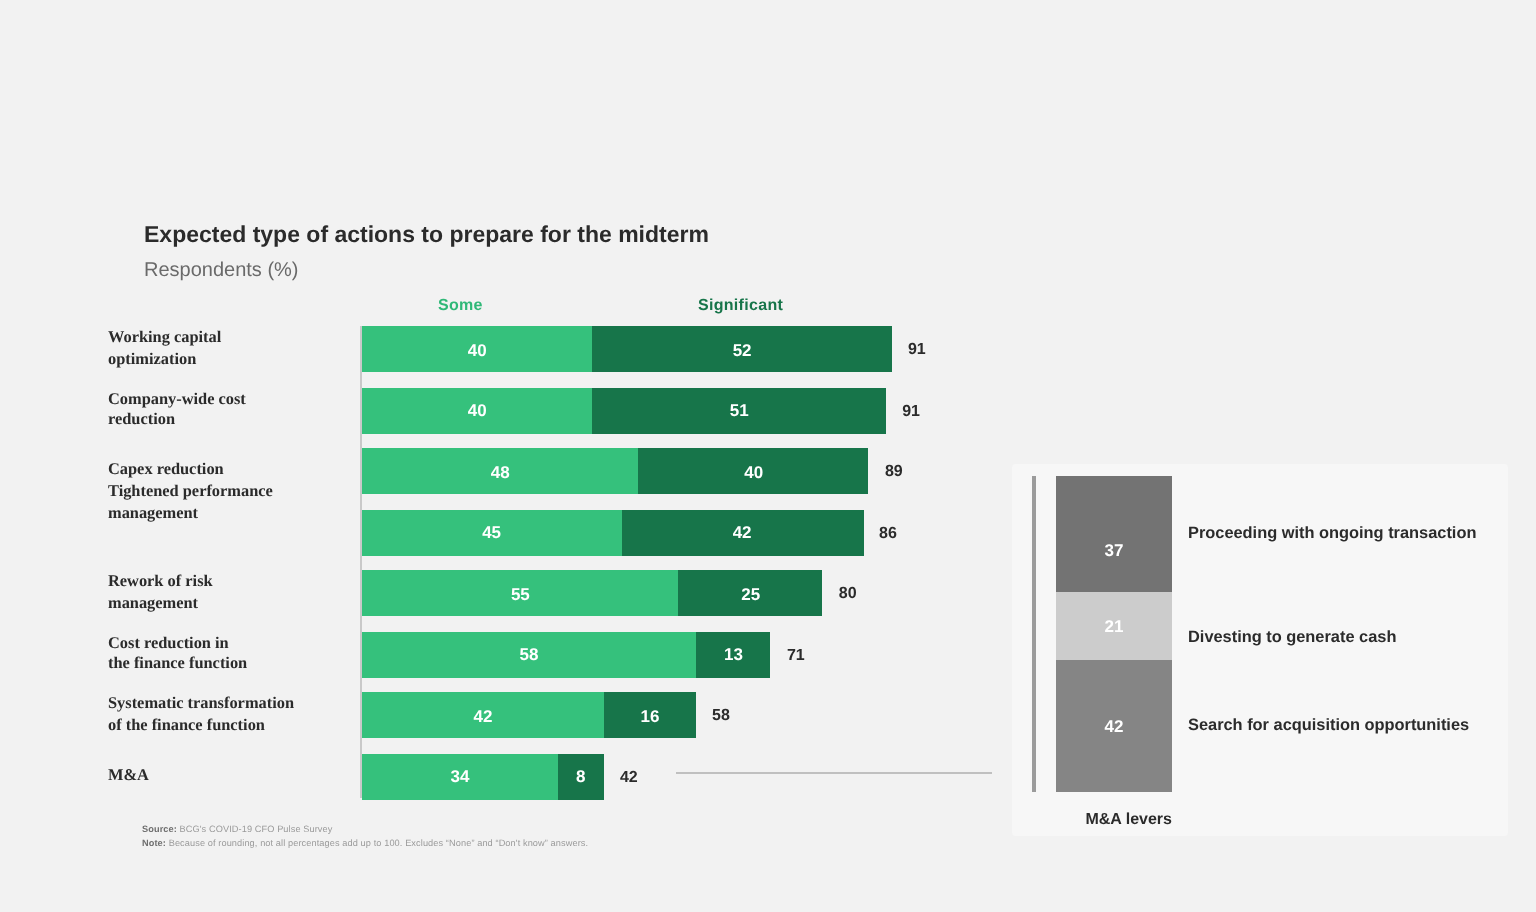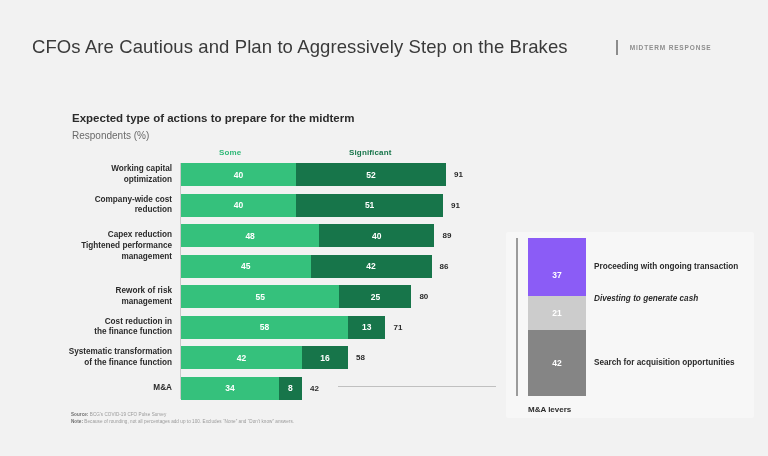--- a/index.html
+++ b/index.html
@@ -133,25 +133,26 @@
     align-items: center;
     font-size: 8px;
     font-weight: 700;
     color: #2b2b2b;
   }
 
   .row-label {
     position: absolute;
     width: 118px;
     left: 54px;
-    text-align: right;
+    text-align: left;
     font-size: 8.2px;
     font-weight: 700;
     line-height: 10.5px;
     color: #2b2b2b;
+    font-family: Liberation Serif, serif;
   }
 
   
   .connector {
     position: absolute;
     left: 338px;
     top: 386px;
     width: 158px;
     height: 1px;
     background: #c0c0c0;
@@ -200,21 +201,21 @@
     font-size: 8.2px;
     font-weight: 700;
     color: #2b2b2b;
     white-space: nowrap;
   }
   .mna-caption {
     position: absolute;
     left: 528px;
     top: 405px;
     width: 58px;
-    text-align: left;
+    text-align: right;
     font-size: 8px;
     font-weight: 700;
     color: #2b2b2b;
   }
 
   
   .notes {
     position: absolute;
     left: 71px;
     top: 412px;
@@ -223,27 +224,20 @@
     color: #9a9a9a;
     letter-spacing: 0.05px;
   }
   .notes b { color: #6f6f6f; font-weight: 700; }
 </style>
 </head>
 <body>
 
 <div class="page">
 
-  <div class="header">
-    <div class="header-title">CFOs Are Cautious and Plan to Aggressively Step on the Brakes</div>
-    <div class="header-tag-wrap">
-      <div class="header-divider"></div>
-      <div class="header-tag">MIDTERM RESPONSE</div>
-    </div>
-  </div>
 
   <div class="chart-title">Expected type of actions to prepare for the midterm</div>
   <div class="chart-subtitle">Respondents (%)</div>
 
   <div class="legend">
     <div class="legend-item legend-some">Some</div>
     <div class="legend-item legend-signif">Significant</div>
   </div>
 
   <div class="axis-line"></div>
@@ -321,27 +315,27 @@
       <div class="row-label" style="top: 382.75px;">
         <div>M&amp;A</div>
       </div>
     </div>
 
   <div class="connector"></div>
 
   <div class="panel"></div>
   <div class="panel-axis"></div>
   <div class="mna-stack" id="mnastack">
-      <div class="mna-seg" style="top: 0px; height: 74px; background: #8b5cf6;">37</div>
+      <div class="mna-seg" style="top: 0px; height: 74px; background: #737373;">37</div>
       <div class="mna-seg" style="top: 58.46px; height: 33.18px; background: rgb(204, 204, 204);">21</div>
       <div class="mna-seg" style="top: 91.64px; height: 66.36px; background: rgb(133, 133, 133);">42</div>
     </div>
   <div id="mnalabels">
       <div class="mna-label" style="top: 262.23px;">Proceeding with ongoing transaction</div>
-      <div class="mna-label" style="top: 294px; font-style: italic;">Divesting to generate cash</div>
+      <div class="mna-label" style="top: 314px;">Divesting to generate cash</div>
       <div class="mna-label" style="top: 357.82px;">Search for acquisition opportunities</div>
     </div>
   <div class="mna-caption">M&amp;A levers</div>
 
   <div class="notes">
     <div>
       <b>Source:</b><span> BCG's COVID-19 CFO Pulse Survey</span>
     </div>
     <div>
       <b>Note:</b><span> Because of rounding, not all percentages add up to 100. Excludes “None” and “Don't know” answers.</span>

